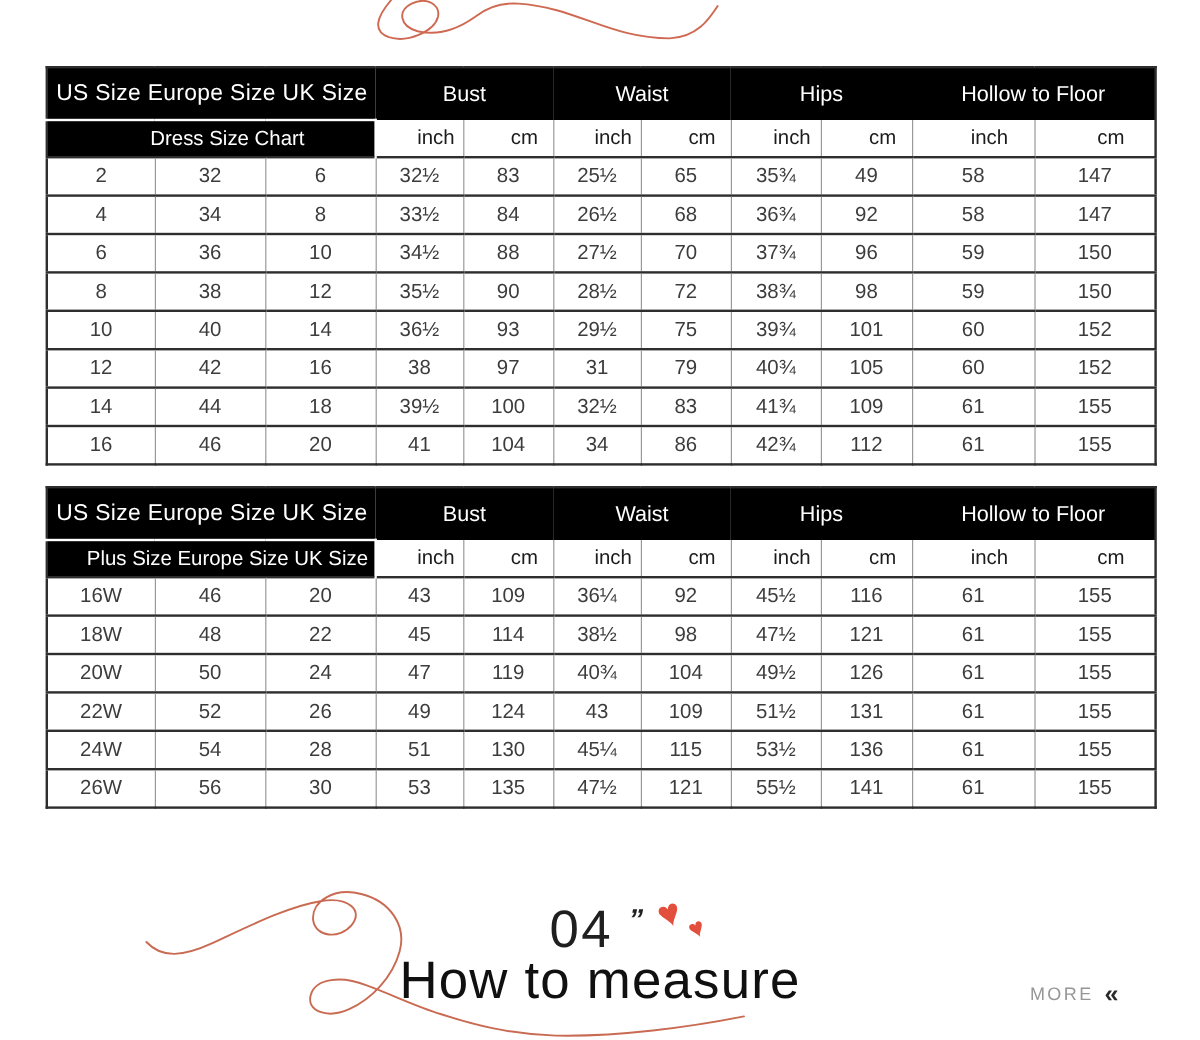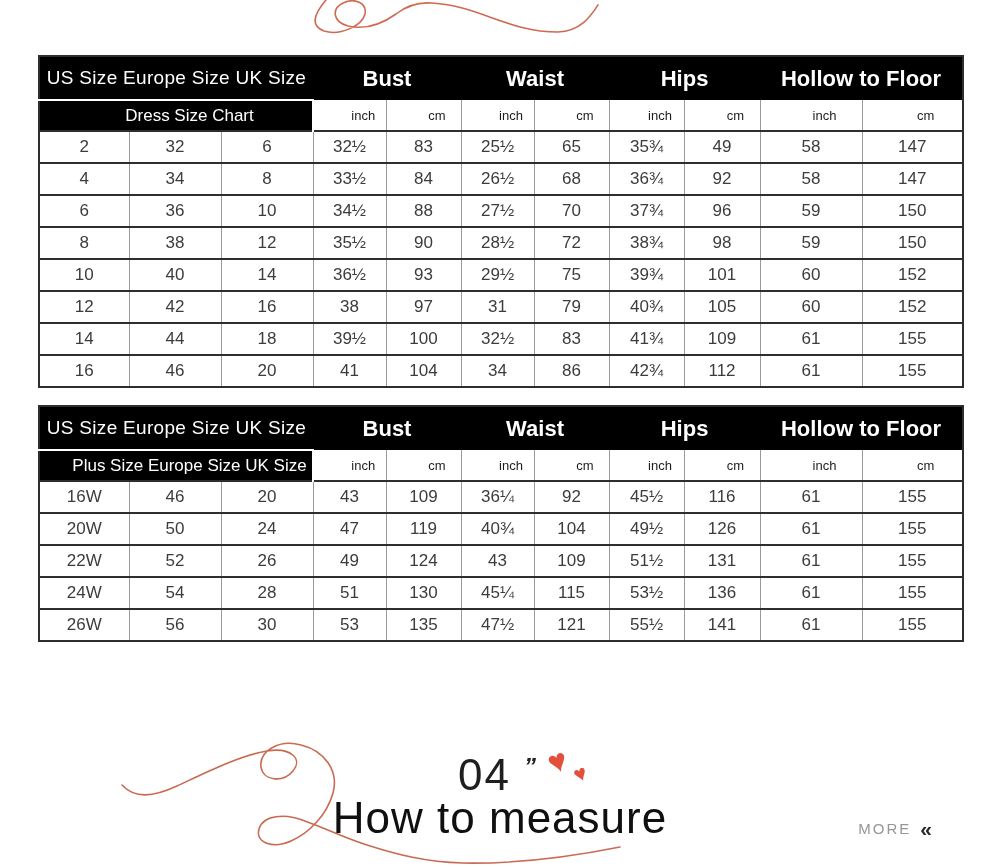--- a/index.html
+++ b/index.html
@@ -9,30 +9,30 @@
   .size-table-wrap { position:absolute; left:38px; width:924px; }
   #table1-wrap { top:55px; }
   #table2-wrap { top:405px; }
 
   table.size-table {
     width:924px; border-collapse:collapse; table-layout:fixed;
     border:2px solid #2e2e2e;
   }
   tr.main-row th {
     background:#000; color:#fff; height:44px; border:none;
-    font-weight:700; font-size:22px; text-align:center; vertical-align:middle;
+    font-weight:400; font-size:18px; text-align:center; vertical-align:middle;
   }
   tr.main-row th.corner { font-weight:400; font-size:19px; letter-spacing:0.3px; }
   tr.sub-row th { height:31px; vertical-align:middle;padding-left:27px; }
   tr.sub-row th.black-corner {
     background:#000; color:#fff; font-weight:400; font-size:17px;
     border-top:2px solid #fff; border-right:2px solid #fff; text-align:center;
   }
   tr.sub-row th.unit {
-    background:#fff; color:#1c1c1c; font-weight:400; font-size:13px;
+    background:#fff; color:#1c1c1c; font-weight:400; font-size:17px;
     border-left:1px solid #9a9a9a; text-align:center;
   }
   tbody td {
     height:32px; text-align:center; vertical-align:middle;
     font-size:17px; color:#3c3c3c;
     border-top:2px solid #2e2e2e; border-left:1px solid #9a9a9a;
   }
   tbody td:first-child { border-left:none; }
 
   .deco { position:absolute; pointer-events:none; }
@@ -260,20 +260,33 @@
             <td>43</td>
             <td>109</td>
             <td>36¼</td>
             <td>92</td>
             <td>45½</td>
             <td>116</td>
             <td>61</td>
             <td>155</td>
           </tr>
           <tr>
+            <td>18W</td>
+            <td>48</td>
+            <td>22</td>
+            <td>45</td>
+            <td>114</td>
+            <td>38½</td>
+            <td>98</td>
+            <td>47½</td>
+            <td>121</td>
+            <td>61</td>
+            <td>155</td>
+          </tr>
+          <tr>
             <td>20W</td>
             <td>50</td>
             <td>24</td>
             <td>47</td>
             <td>119</td>
             <td>40¾</td>
             <td>104</td>
             <td>49½</td>
             <td>126</td>
             <td>61</td>

